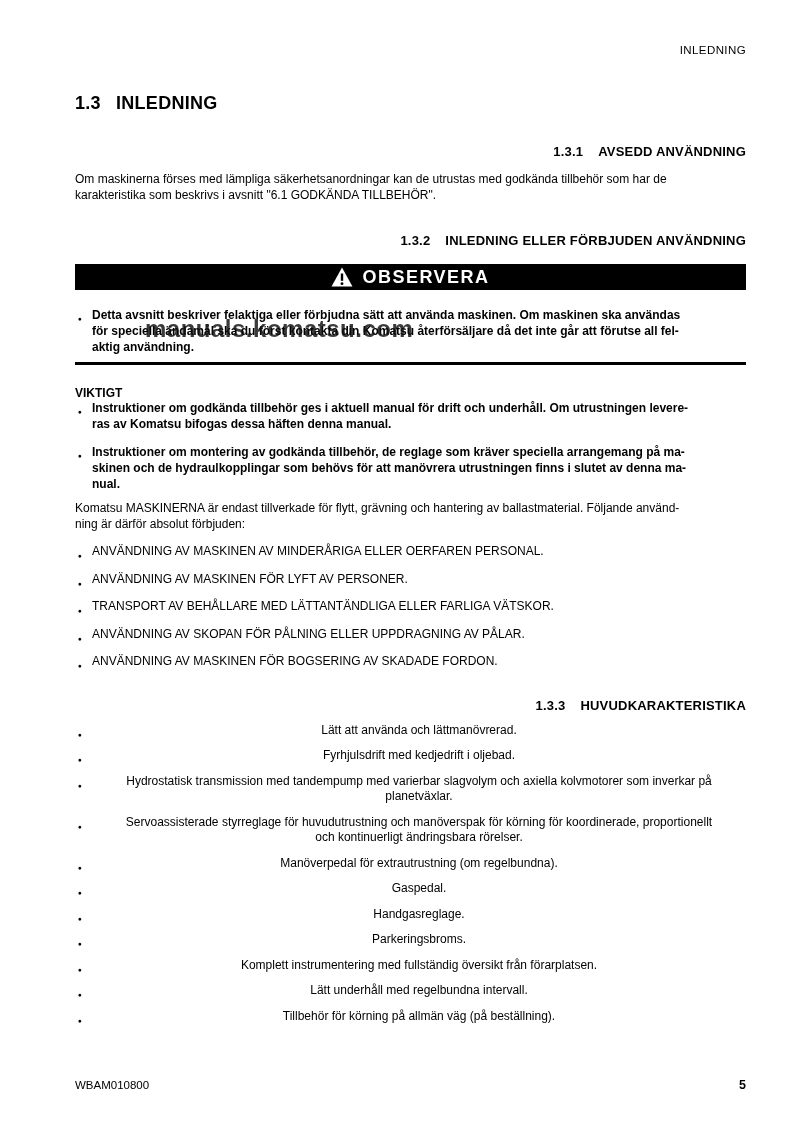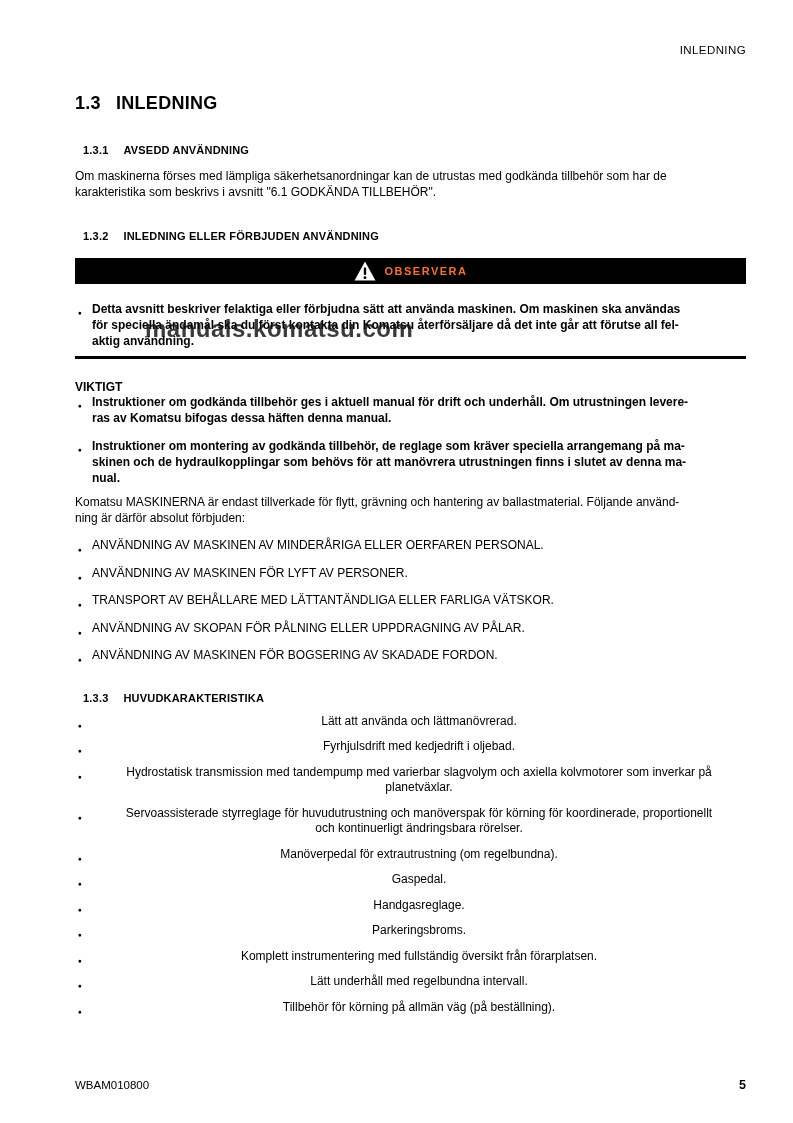--- a/index.html
+++ b/index.html
@@ -20,45 +20,46 @@
     letter-spacing:0.4px;
   }
   h1.sec{
     margin:37px 0 0 0;
     font-size:18px;
     font-weight:bold;
     letter-spacing:0.3px;
   }
   h2.sec{
     margin:30px 0 0 8px;
-    font-size:11px;
+    font-size:13px;
     font-weight:bold;
     letter-spacing:0.2px;
+    text-align:right;
   }
   .sec-num{display:inline-block;margin-right:15px;}
   p.body{
     margin:11px 0 0 0;
     font-size:12px;
     line-height:15.5px;
     white-space:pre-line;
   }
   
   .warnbox{margin-top:16px;}
   .warnbar{
     height:26px;
     background:#000;
     display:flex;
     align-items:center;
     justify-content:center;
     gap:9px;
   }
   .warnbar .tri{width:22px;height:20px;display:block;}
   .warnbar .warnlabel{
-    color:#f97316;
-    font-size:11px;
+    color:#ffffff;
+    font-size:18px;
     font-weight:bold;
     letter-spacing:1.5px;
   }
   .warnbody{padding:17px 0 7px 0;}
   .warnrule{height:3px;background:#000;}
   ul.blist{list-style:none;margin:0;padding:0;}
   ul.blist li{
     position:relative;
     padding-left:17px;
     font-size:12px;

